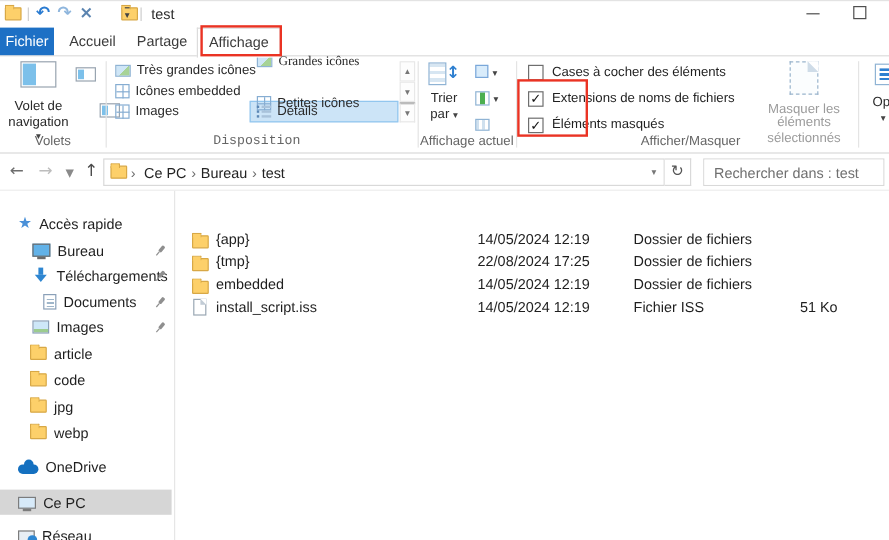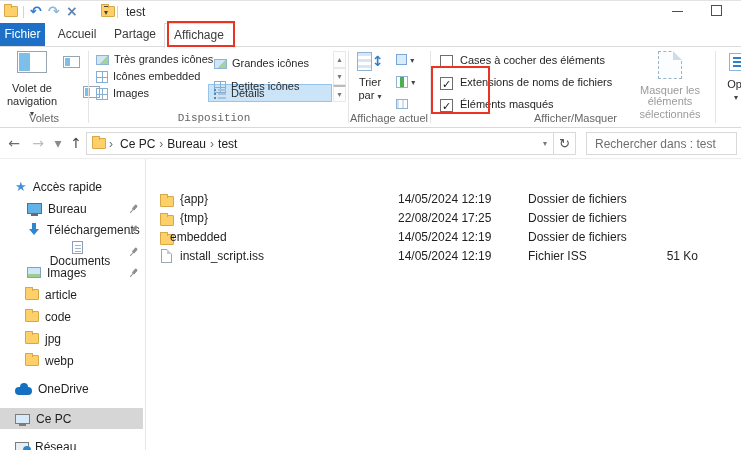--- a/index.html
+++ b/index.html
@@ -156,21 +156,21 @@
   <div class="sel-box"></div>
   <div class="rib-item" style="left:96px; top:50px;">
     <span class="ric ic-img"></span><span>Très grandes icônes</span>
   </div>
   <div class="rib-item" style="left:96px; top:67px;">
     <span class="ric ic-grid"></span><span>Icônes embedded</span>
   </div>
   <div class="rib-item" style="left:96px; top:84px;">
     <span class="ric ic-grid"></span><span>Images</span>
   </div>
-  <div class="rib-item" style="left:214px; top:54px;">
+  <div class="rib-item" style="left:214px; top:42px;font-family:Liberation Serif, serif;">
     <span class="ric ic-img"></span><span>Grandes icônes</span>
   </div>
   <div class="rib-item" style="left:214px; top:77px;">
     <span class="ric ic-grid"></span><span>Petites icônes</span>
   </div>
   <div class="rib-item" style="left:214px; top:84px;">
     <span class="ric ic-list"></span><span>Détails</span>
   </div>
   <div class="abs mini-scroll" style="left:333px; top:50px;">
     <span class="g">▴</span>
@@ -257,21 +257,21 @@
   <div class="side-item" style="top:197px; padding-left:27px;">
     <span class="sic i-desktop"></span>
     <span>Bureau</span>
     <span class="pin"></span>
   </div>
   <div class="side-item" style="top:218px; padding-left:27px;">
     <span class="sic i-download"></span>
     <span>Téléchargements</span>
     <span class="pin"></span>
   </div>
-  <div class="side-item" style="top:240px; padding-left:17px;flex-direction:column;">
+  <div class="side-item" style="top:240px; padding-left:36px;">
     <span class="sic i-document"></span>
     <span>Documents</span>
     <span class="pin"></span>
   </div>
   <div class="side-item" style="top:261px; padding-left:27px;">
     <span class="sic i-picture"></span>
     <span>Images</span>
     <span class="pin"></span>
   </div>
   <div class="side-item" style="top:283px; padding-left:25px;">
@@ -314,21 +314,21 @@
   </div>
   <div class="frow" style="top:208px;">
     <span class="fcell i-folder" style="left:10px; top:4px;"></span>
     <span class="fcell" style="left:30px;">{tmp}</span>
     <span class="fcell" style="left:248px;">22/08/2024 17:25</span>
     <span class="fcell" style="left:378px;">Dossier de fichiers</span>
     <span class="fcell" style="left:482px; width:66px; text-align:right;"></span>
   </div>
   <div class="frow" style="top:227px;">
     <span class="fcell i-folder" style="left:10px; top:4px;"></span>
-    <span class="fcell" style="left:20px;">embedded</span>
+    <span class="fcell" style="left:30px;">embedded</span>
     <span class="fcell" style="left:248px;">14/05/2024 12:19</span>
     <span class="fcell" style="left:378px;">Dossier de fichiers</span>
     <span class="fcell" style="left:482px; width:66px; text-align:right;"></span>
   </div>
   <div class="frow" style="top:246px;">
     <span class="fcell i-file" style="left:11px; top:2px;"></span>
     <span class="fcell" style="left:30px;">install_script.iss</span>
     <span class="fcell" style="left:248px;">14/05/2024 12:19</span>
     <span class="fcell" style="left:378px;">Fichier ISS</span>
     <span class="fcell" style="left:482px; width:66px; text-align:right;">51 Ko</span>

